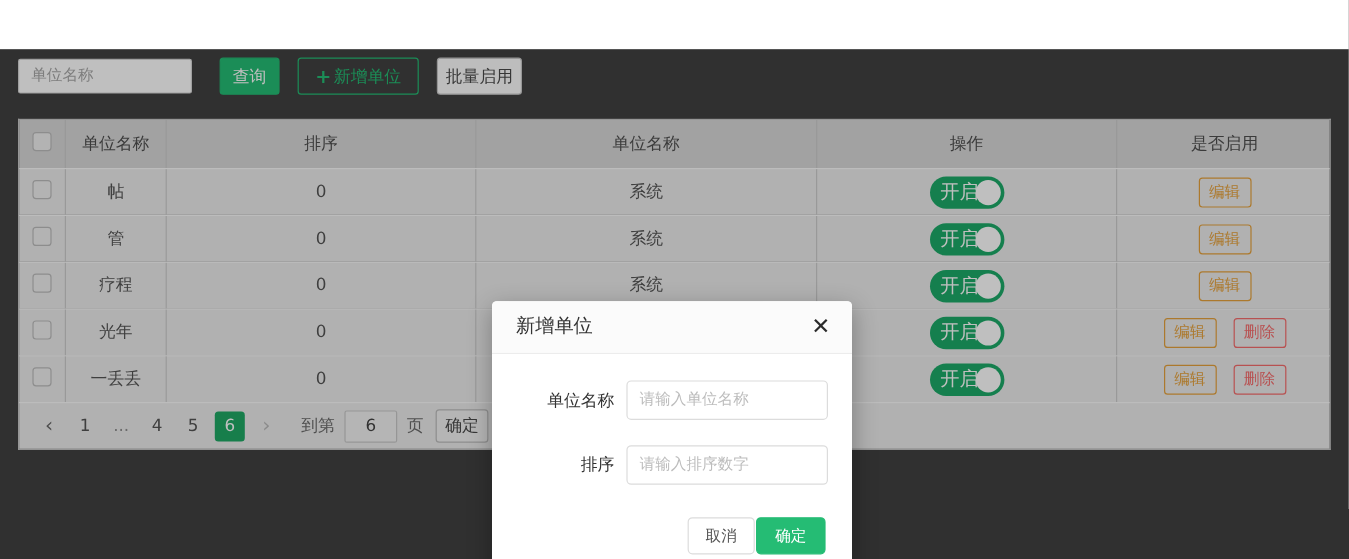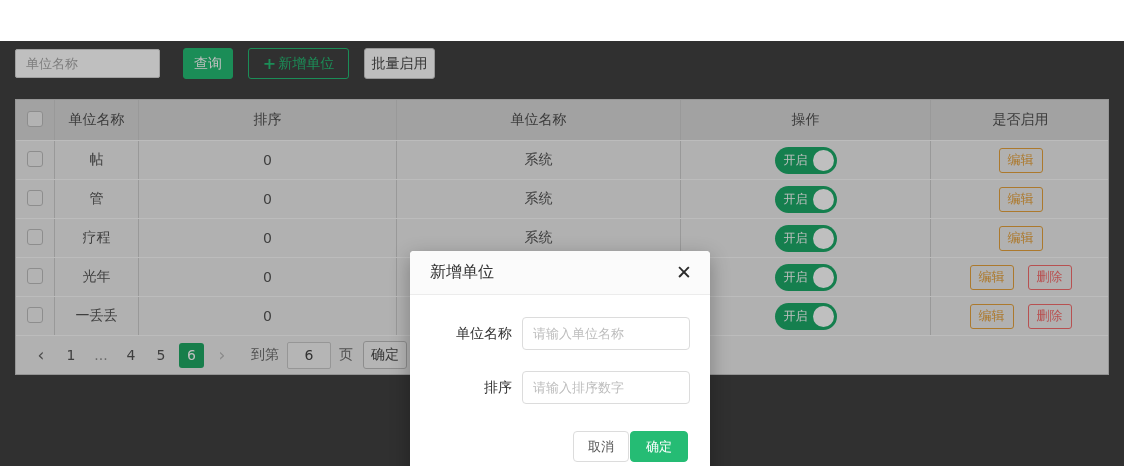--- a/index.html
+++ b/index.html
@@ -34,21 +34,21 @@
   .col-line { border-left:1px solid #cccccc; height:100%; display:flex; align-items:center; justify-content:center; }
   .checkbox {
     width:16px; height:16px; border:1px solid #bdbdbd; border-radius:3px;
     background:#efefef; display:inline-block; cursor:pointer;
   }
   
   .toggle {
     width:62px; height:27px; border-radius:14px; background:#1caa68;
     display:inline-flex; align-items:center; cursor:pointer; position:relative;
   }
-  .toggle .t-label { color:#fff; font-size:12px; margin-left:9px; }
+  .toggle .t-label { color:#fff; font-size:16px; margin-left:9px; }
   .toggle .knob {
     position:absolute; right:3px; top:3px; width:21px; height:21px;
     border-radius:50%; background:#fff;
   }
   
   .mini-btn { height:25px; padding:0 8px; background:transparent; border-radius:3px;
               font-size:13px; cursor:pointer; font-family:Liberation Mono, monospace; }
   .mini-edit { border:1px solid #e6a23c; color:#e6a23c; }
   .mini-del  { border:1px solid #f56c6c; color:#f56c6c; margin-left:14px; }
   

